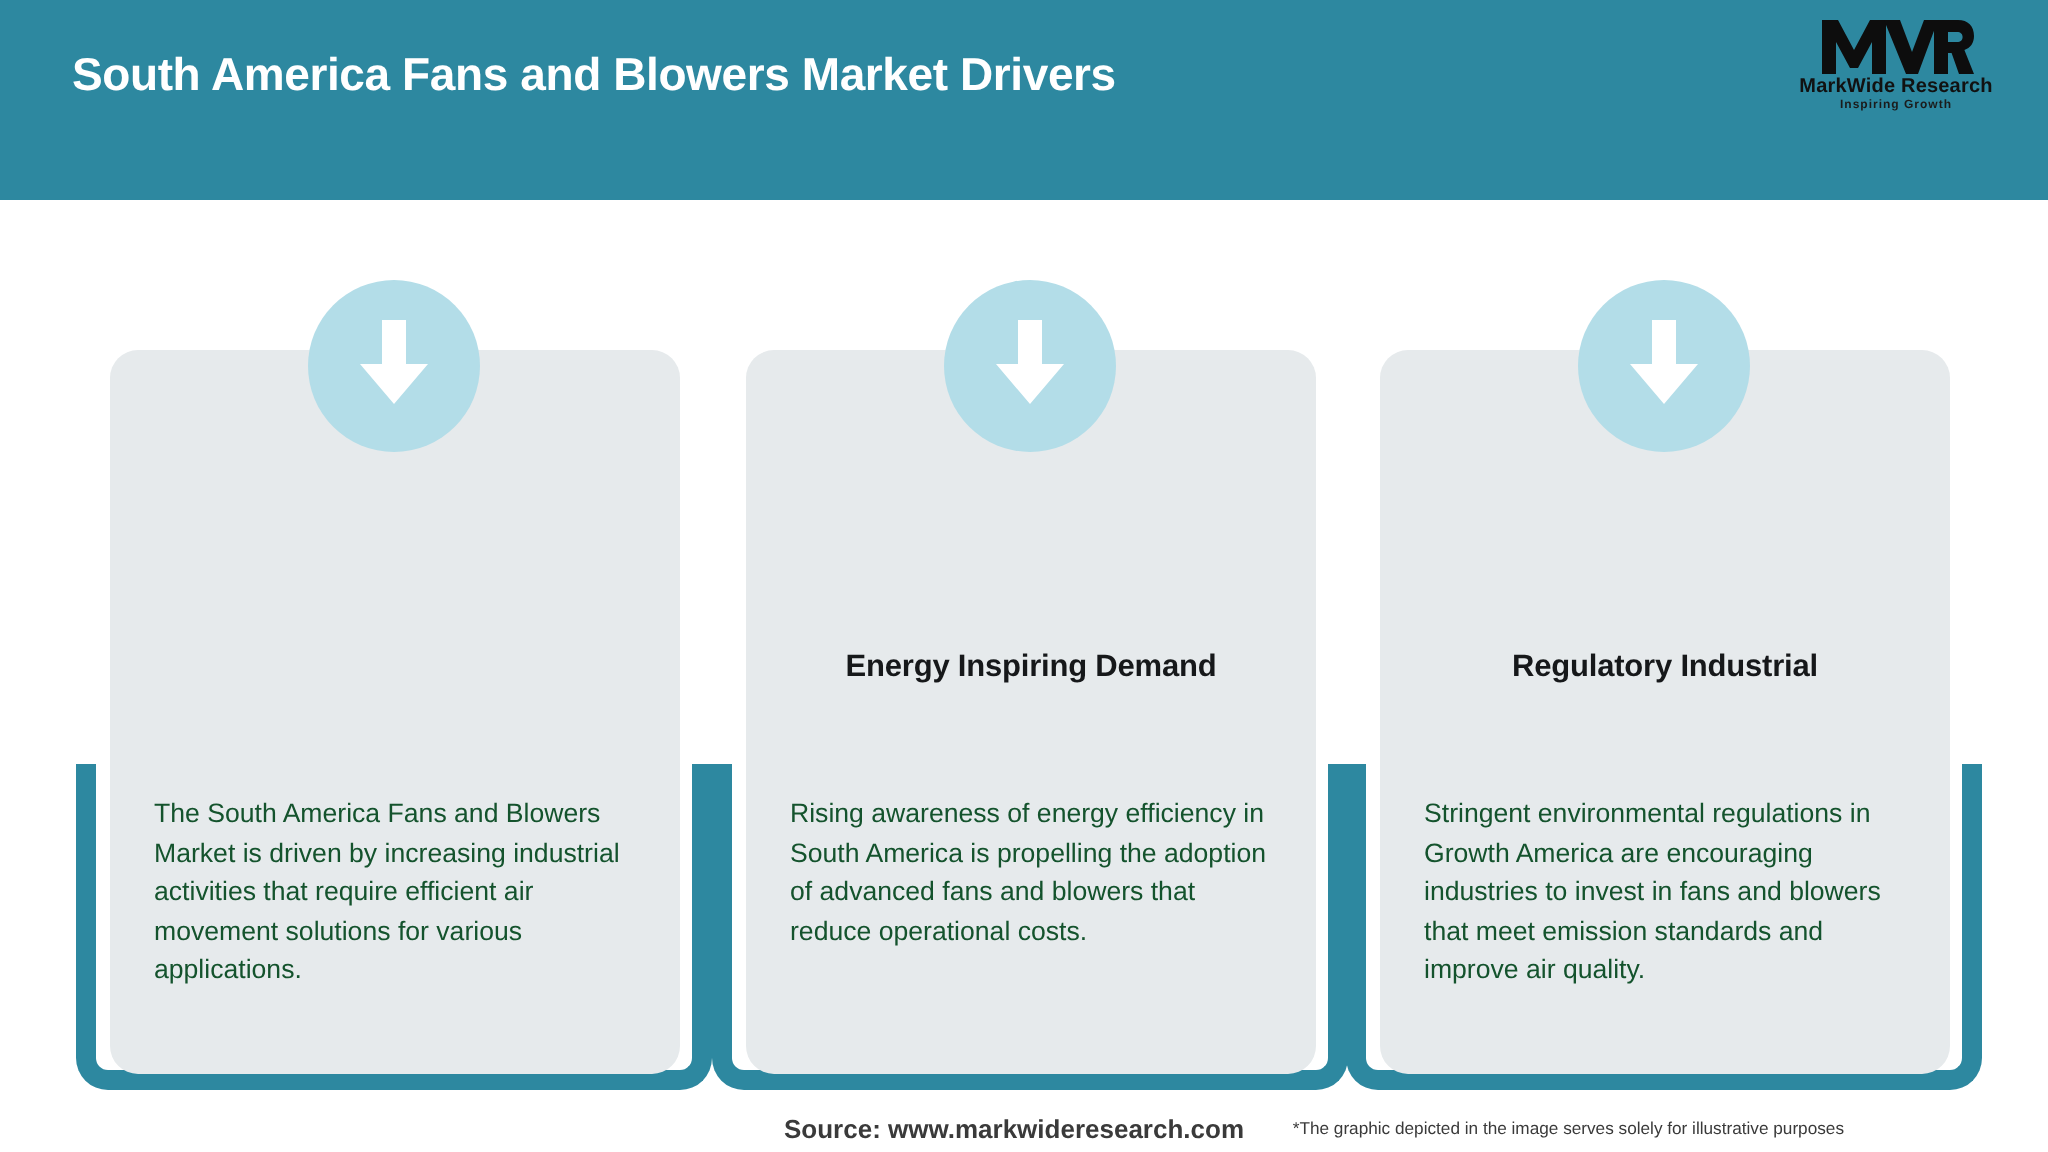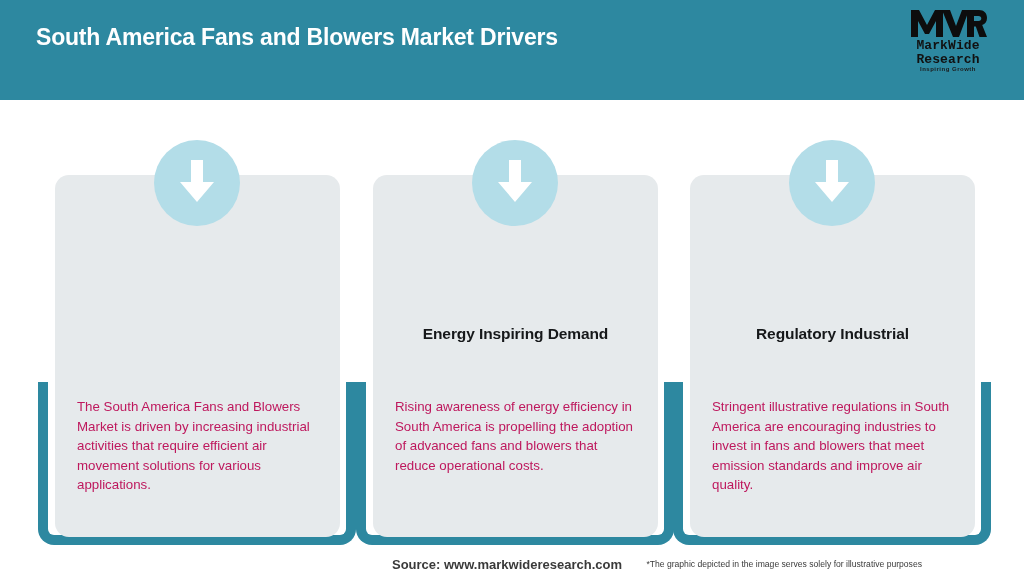--- a/index.html
+++ b/index.html
@@ -53,26 +53,25 @@
     text-align: center;
   }
   .logo-mark {
     display: block;
     margin: 0 auto;
     line-height: 0;
   }
   .logo-name {
     display: block;
     margin-top: 1px;
-    font-size: 13px;
+    font-size: 10px;
     font-weight: bold;
     color: #111111;
     letter-spacing: 0.1px;
     line-height: 1.05;
-    font-family: Liberation Mono, monospace;
   }
   .logo-tagline {
     display: block;
     font-size: 6px;
     font-weight: bold;
     color: #1b1b1b;
     letter-spacing: 0.5px;
     line-height: 1.2;
   }
 
@@ -149,21 +148,21 @@
     letter-spacing: -0.1px;
   }
 
   .card-body {
     position: absolute;
     left: 22px;
     right: 18px;
     top: 222px;
     font-size: 13.3px;
     line-height: 19.5px;
-    color: #be185d;
+    color: #14532d;
     text-align: left;
   }
 
   
   .footer-source {
     position: absolute;
     left: 392px;
     top: 557px;
     font-size: 13px;
     font-weight: bold;
@@ -230,21 +229,21 @@
             <path d="M14 4 L26 4 L26 26 L37 26 L20 46 L3 26 L14 26 Z" fill="#ffffff"></path>
           </svg>
         </span>
       </div>
     </div>
 
     <div class="card-slot slot-3">
       <div class="bracket"></div>
       <div class="card">
         <div class="card-title">Regulatory Industrial</div>
-        <div class="card-body">Stringent illustrative regulations in South America are encouraging industries to invest in fans and blowers that meet emission standards and improve air quality.</div>
+        <div class="card-body">Stringent environmental regulations in Growth America are encouraging industries to invest in fans and blowers that meet emission standards and improve air quality.</div>
       </div>
       <div class="icon-circle">
         <span>
           <svg width="40" height="50" viewBox="0 0 40 50" xmlns="http://www.w3.org/2000/svg">
             <path d="M14 4 L26 4 L26 26 L37 26 L20 46 L3 26 L14 26 Z" fill="#ffffff"></path>
           </svg>
         </span>
       </div>
     </div>
 

